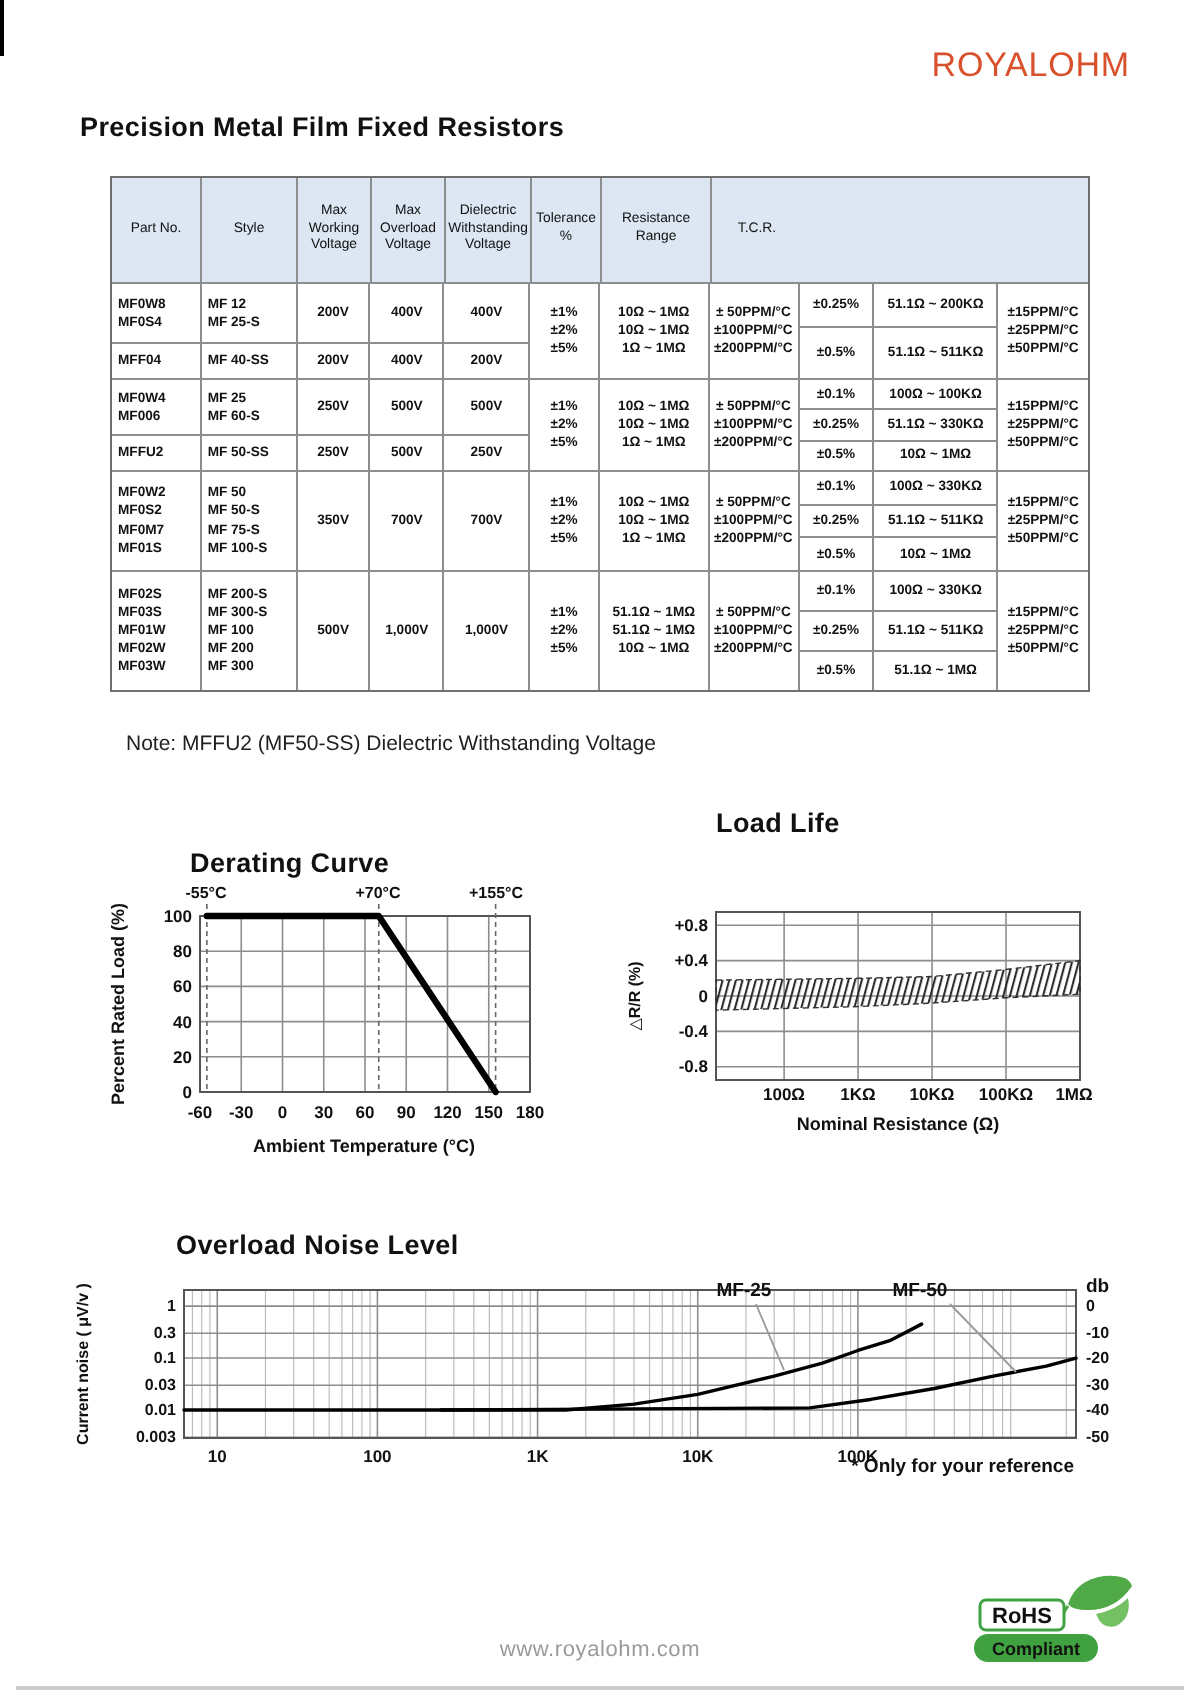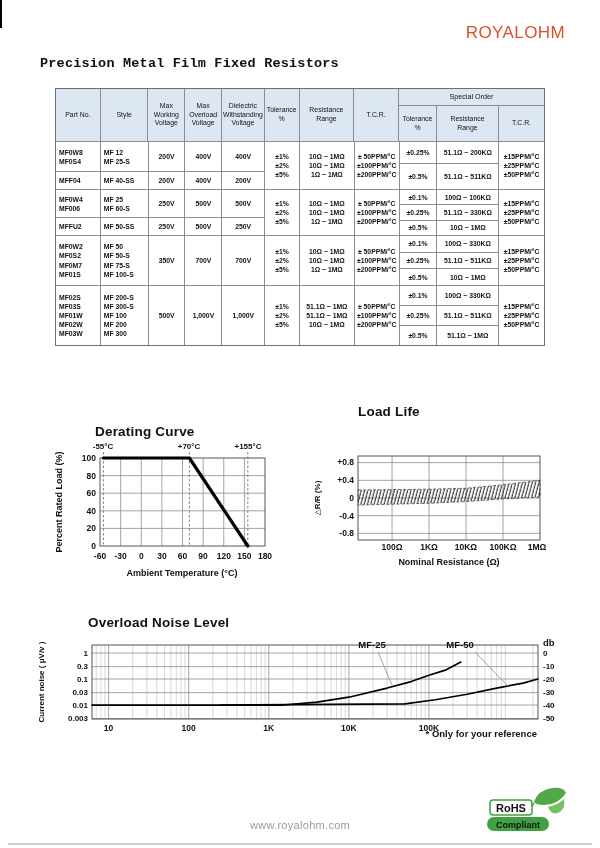--- a/index.html
+++ b/index.html
@@ -1,21 +1,21 @@
 <!DOCTYPE html>
 <html><head>
 <meta charset="utf-8">
 <style>
   html,body{margin:0;padding:0;}
   body{width:600px;height:848px;background:#fff;position:relative;
        font-family:"Liberation Sans","DejaVu Sans",sans-serif;color:#111;overflow:hidden;}
   .abs{position:absolute;}
   .artifact{left:0;top:0;width:2px;height:28px;background:#000;}
   .brand{right:35px;top:23px;font-size:17px;font-weight:normal;color:#d9512c;letter-spacing:.4px;}
-  .doc-title{left:40px;top:56px;font-size:13.5px;font-weight:bold;letter-spacing:.2px;font-family:Liberation Mono, monospace;}
+  .doc-title{left:40px;top:56px;font-size:13.5px;font-weight:bold;letter-spacing:.2px;}
 
   
   .spec-table{left:55px;top:88px;width:490px;border:1px solid #6f6f6f;box-sizing:border-box;
               font-size:6.8px;line-height:1.35;}
   .trow{display:flex;border-bottom:1px solid #8d8d8d;}
   .trow:last-child{border-bottom:none;}
   .cell{border-right:1px solid #8d8d8d;box-sizing:border-box;display:flex;align-items:center;
         justify-content:center;text-align:center;font-weight:bold;overflow:hidden;}
   .cell:last-child{border-right:none;}
   .c-part{width:45px;} .c-style{width:48px;} .c-vw{width:37px;} .c-vo{width:37px;}
@@ -67,30 +67,20 @@
 Overload
 Voltage</div>
     <div class="cell c-vd pre">Dielectric
 Withstanding
 Voltage</div>
     <div class="cell c-tol pre">Tolerance
 %</div>
     <div class="cell c-rr pre">Resistance
 Range</div>
     <div class="cell c-tcr">T.C.R.</div>
-    <div class="hspecial c-special">
-      <div class="hso">Special Order</div>
-      <div class="hsorow">
-        <div class="cell c-stol pre">Tolerance
-%</div>
-        <div class="cell c-srr pre">Resistance
-Range</div>
-        <div class="cell c-stcr" style="border-right:none">T.C.R.</div>
-      </div>
-    </div>
   </div>
 
   <div class="trow" style="height:47px">
     <div class="cell c-part col">
       <div class="sub leftal" style="flex:30">
           <span class="pre">MF0W8
 MF0S4</span>
         </div>
       <div class="sub leftal" style="flex:17">
           <span class="pre">MFF04</span>
@@ -383,20 +373,21 @@
     </div>
     <div class="cell c-stcr">
         <span class="pre">±15PPM/°C
 ±25PPM/°C
 ±50PPM/°C</span>
       </div>
   </div>
 </div>
 
 <div class="abs note">
+  <span>Note: MFFU2 (MF50-SS) Dielectric Withstanding Voltage</span>
 </div>
 
 <div class="abs ctitle" style="left:95px;top:424px">Derating Curve</div>
 <svg class="chart" style="left:40px;top:418px" width="265" height="175" viewBox="0 0 265 175">
   <g id="c1-grid">
       <line x1="80.625" y1="40" x2="80.625" y2="128" stroke="#8d8d8d" stroke-width="0.8"></line>
       <line x1="101.25" y1="40" x2="101.25" y2="128" stroke="#8d8d8d" stroke-width="0.8"></line>
       <line x1="121.875" y1="40" x2="121.875" y2="128" stroke="#8d8d8d" stroke-width="0.8"></line>
       <line x1="142.5" y1="40" x2="142.5" y2="128" stroke="#8d8d8d" stroke-width="0.8"></line>
       <line x1="163.125" y1="40" x2="163.125" y2="128" stroke="#8d8d8d" stroke-width="0.8"></line>

